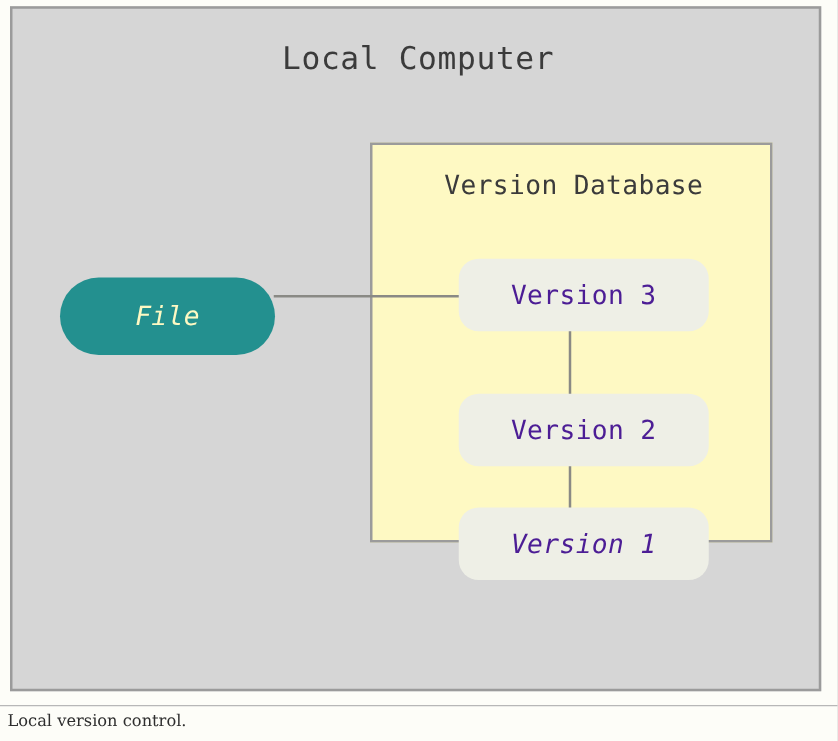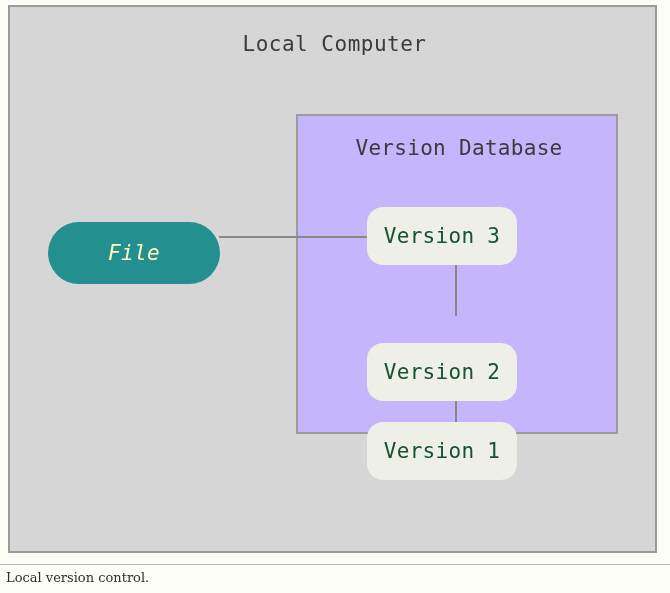--- a/index.html
+++ b/index.html
@@ -30,21 +30,21 @@
     border: 2px solid #9b9b9b;
     box-sizing: border-box;
   }
   .outer-title {
     position: absolute;
     left: 0;
     top: 25px;
     width: 649px;
     text-align: center;
     font-family: "DejaVu Sans Mono", monospace;
-    font-size: 21px;
+    font-size: 25px;
     letter-spacing: 0.5px;
     color: #3b3b3b;
     white-space: pre;
   }
 
   
   .checkout-label {
     position: absolute;
     left: 68px;
     top: 131px;
@@ -55,21 +55,21 @@
     white-space: pre;
   }
 
   
   .inner-box {
     position: absolute;
     left: 296px;
     top: 114px;
     width: 322px;
     height: 320px;
-    background: #c4b5fd;
+    background: #fef9c3;
     border: 2px solid #9b9b9b;
     box-sizing: border-box;
   }
   .inner-title {
     position: absolute;
     left: 0;
     top: 20px;
     width: 322px;
     text-align: center;
     font-family: "DejaVu Sans Mono", monospace;
@@ -96,29 +96,29 @@
     top: 222px;
     width: 172px;
     height: 62px;
     border-radius: 31px;
     background: #23908f;
     color: #fef9c3;
     font-style: italic;
   }
   .node-version {
     left: 367px;
-    width: 150px;
+    width: 200px;
     height: 58px;
     border-radius: 16px;
     background: #eeefe6;
-    color: #14532d;
+    color: #4c1d95;
   }
   .node-v3 { top: 207px; }
-  .node-v2 { top: 315px; margin-top: 28px; }
-  .node-v1 { top: 422px; }
+  .node-v2 { top: 315px; }
+  .node-v1 { top: 406px; font-style: italic; }
 
   
   .edge {
     position: absolute;
     background: #8a8a85;
   }
   .edge-h-file-v3 {
     left: 219px;
     top: 236px;
     width: 149px;

